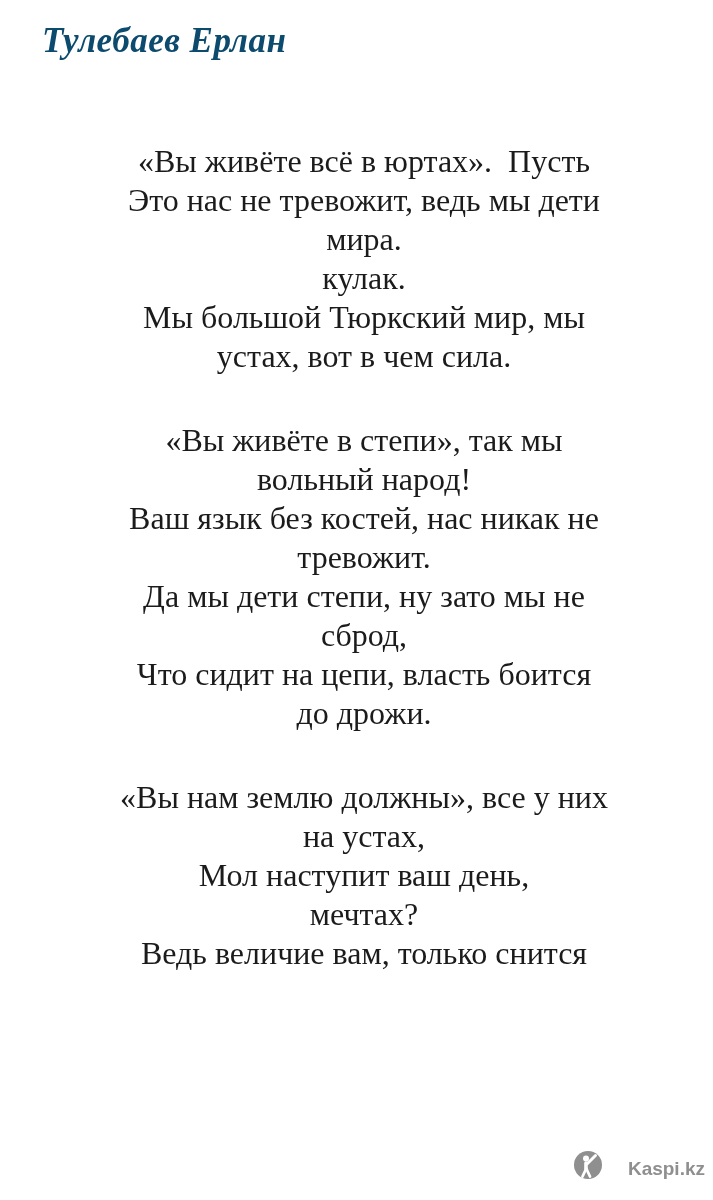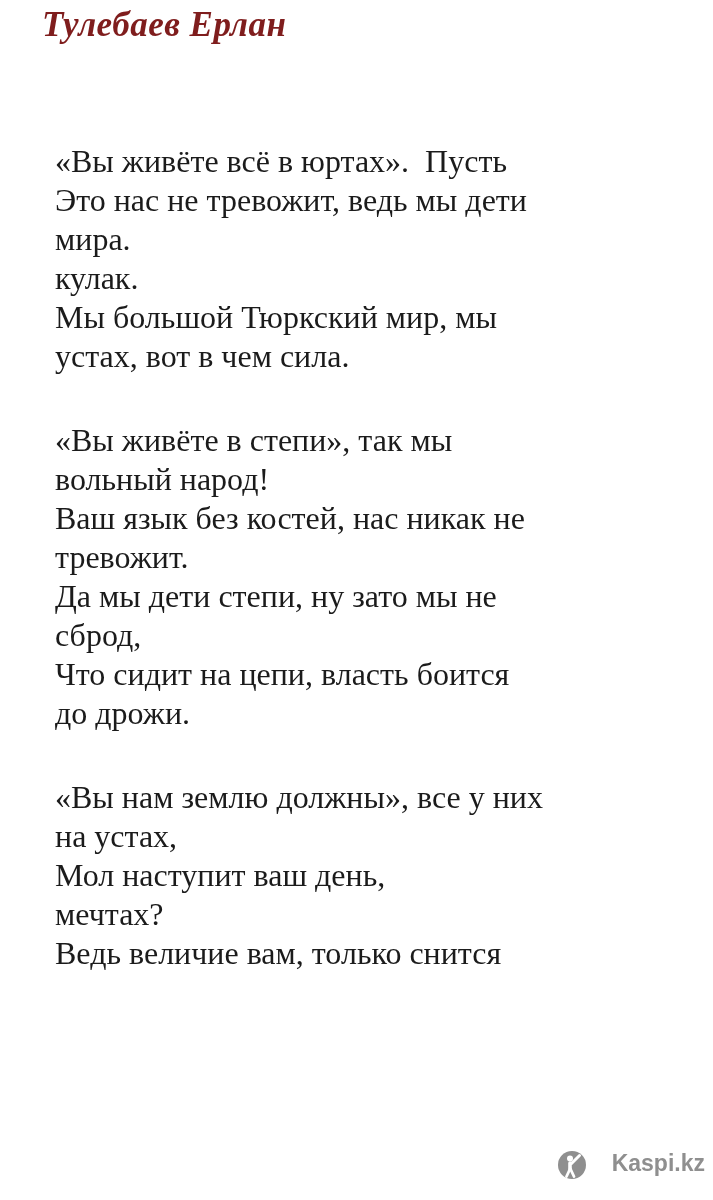--- a/index.html
+++ b/index.html
@@ -11,60 +11,61 @@
     height: 1200px;
     position: relative;
     background: #ffffff;
     overflow: hidden;
     font-family: "Liberation Serif", serif;
   }
 
   .page-title {
     position: absolute;
     left: 42px;
-    top: 4px;
+    top: 20px;
     margin: 0;
     font-family: "Liberation Serif", serif;
     font-style: italic;
     font-weight: bold;
     font-size: 35px;
     line-height: 42px;
     letter-spacing: 0.5px;
-    color: #7f1d1d;
+    color: #0c4a6e;
   }
 
   .poem {
     position: absolute;
     left: 55px;
     top: 142px;
     right: 40px;
     font-size: 32px;
     line-height: 39px;
     color: #1b1b1b;
+    text-align: center;
   }
 
   .stanza {
     margin: 0 0 45px 0;
   }
 
   .line {
     white-space: pre-wrap;
   }
 
   .watermark {
     position: absolute;
     right: 8px;
     top: 1150px;
     display: flex;
-    align-items: flex-start;
+    align-items: flex-end;
     gap: 25px;
     color: #8f8f8f;
     font-family: "Liberation Sans", sans-serif;
     font-weight: bold;
-    font-size: 23px;
+    font-size: 19px;
   }
 
   .watermark .logo {
     width: 30px;
     height: 30px;
     display: block;
   }
 </style>
 </head>
 <body>

